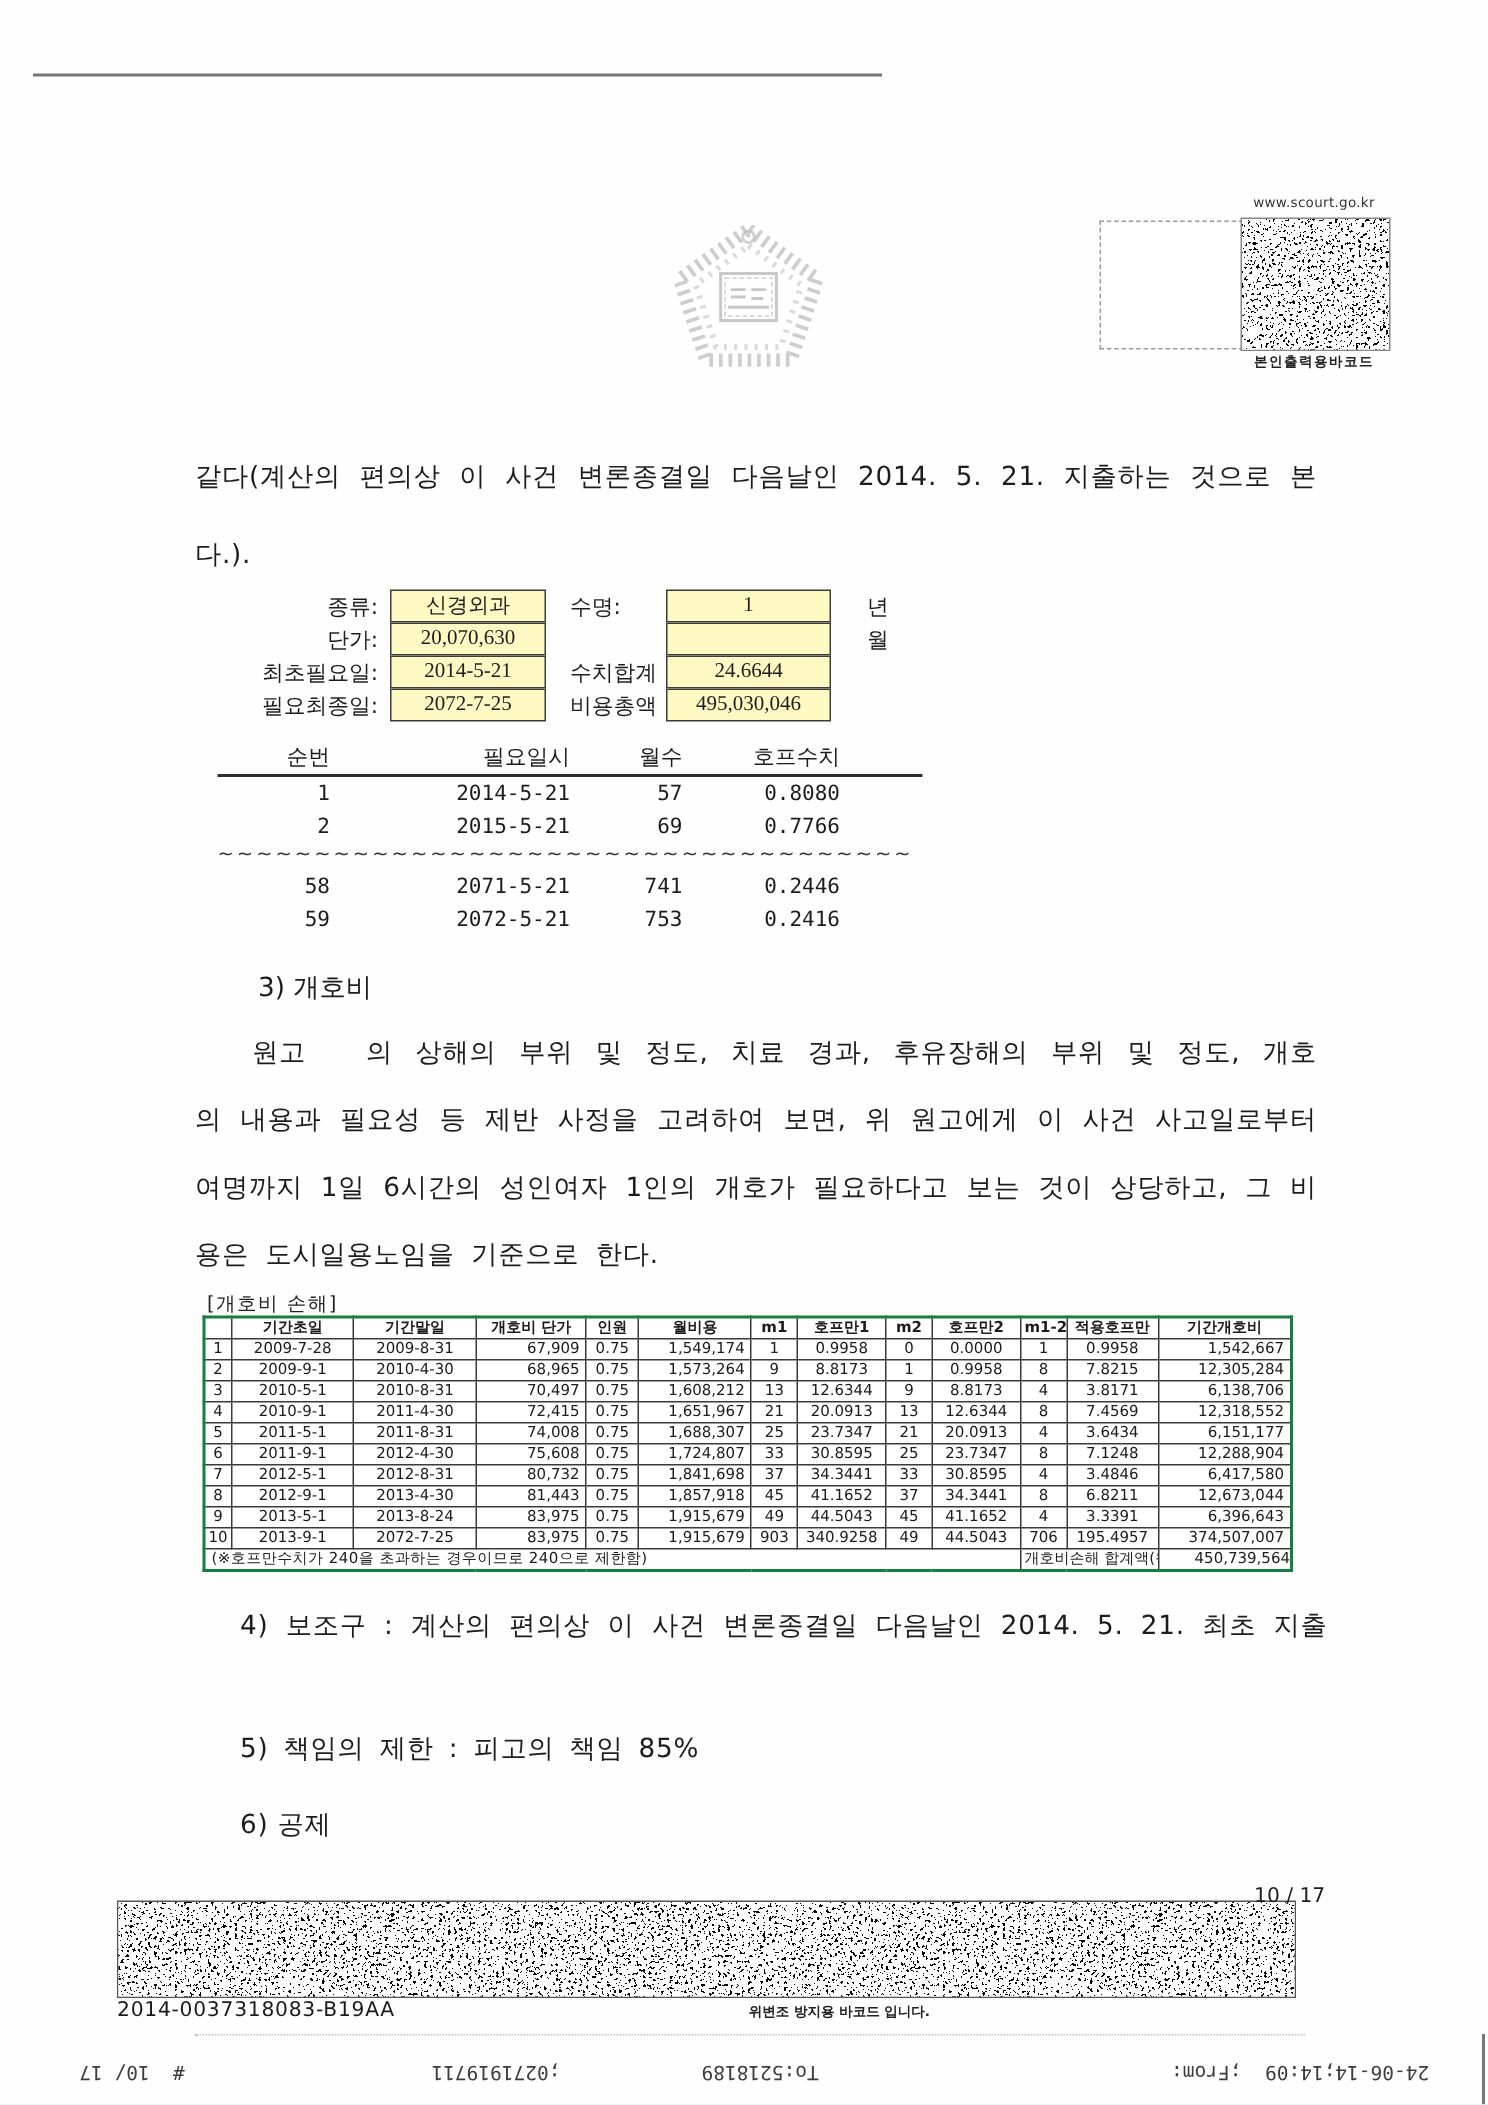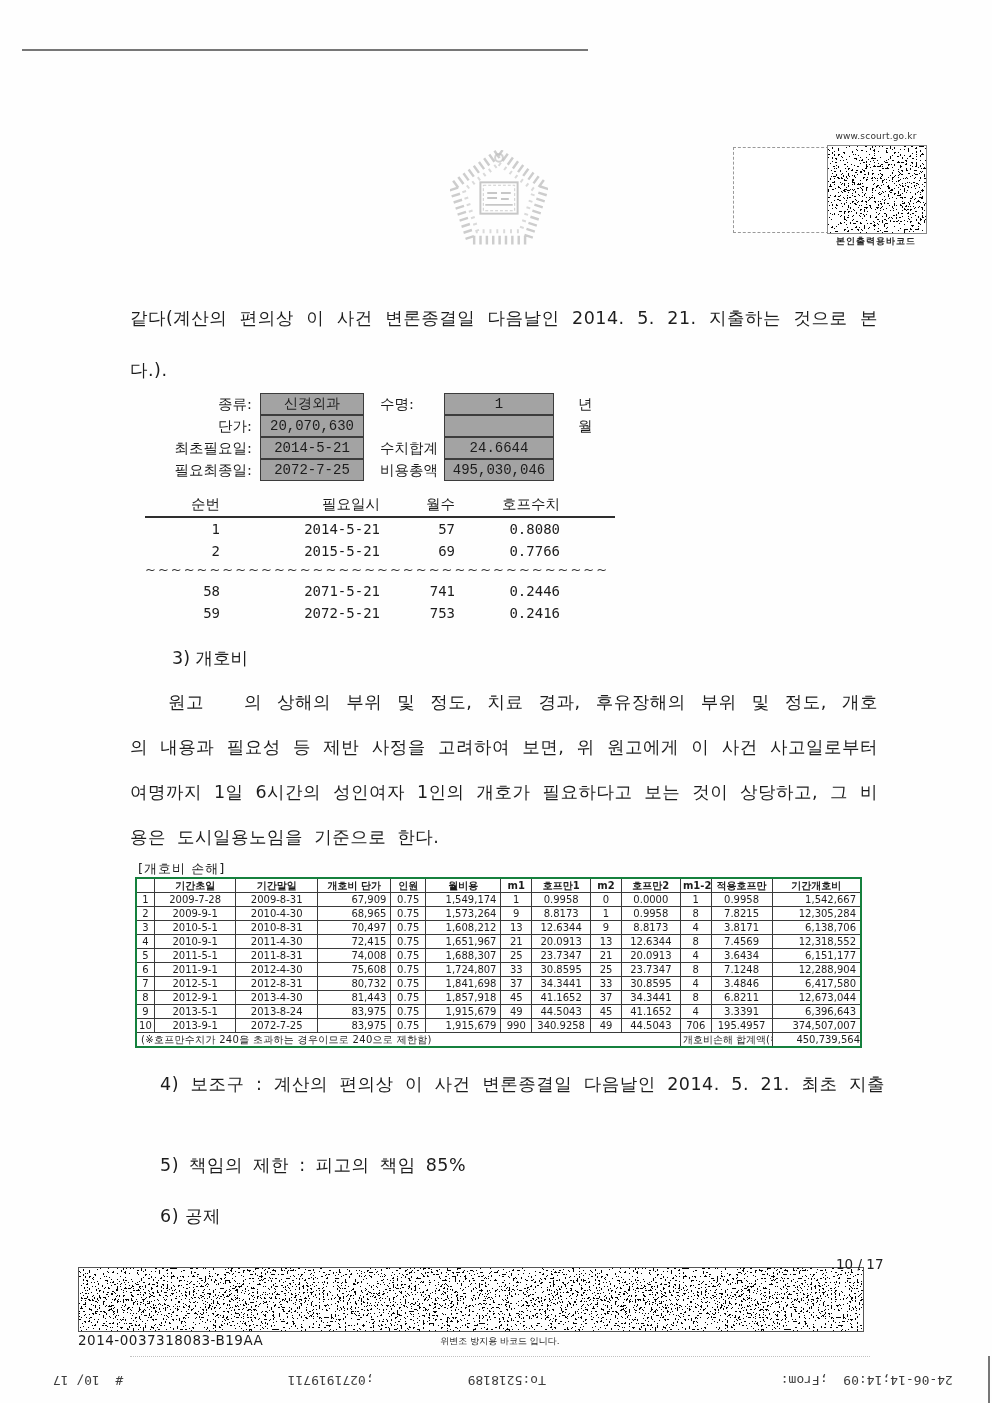--- a/index.html
+++ b/index.html
@@ -21,21 +21,21 @@
   #barcode-top{left:827px;top:145px;width:98px;height:87px;border:1px solid #888;}
   #barcode-top-label{left:816px;top:235px;width:120px;text-align:center;font-size:9px;font-weight:bold;color:#222;letter-spacing:1px;}
   
   #intro{left:130px;top:292px;width:748px;font-size:17.5px;line-height:52px;letter-spacing:.5px;word-spacing:5px;}
   .just{text-align:justify;text-align-last:justify;}
   
   #summary{left:172px;top:393px;}
   .sumrow{display:grid;grid-template-columns:88px 104px 80px 110px 60px;align-items:center;height:22px;font-size:14.5px;}
   .slabel{text-align:right;padding-right:8px;white-space:nowrap;}
   .sbox{border:1.5px solid #3c3c3c;height:20px;display:flex;align-items:center;justify-content:center;
-        font-family:Liberation Mono, monospace;font-size:14px;background:#a3a3a3;}
+        font-family:Liberation Serif, serif;font-size:14px;background:#fef9c3;}
   .smid{padding-left:16px;white-space:nowrap;}
   .sunit{padding-left:24px;}
   
   #schedule{left:145px;top:492px;width:470px;font-size:14.5px;}
   .shead,.srow{display:grid;grid-template-columns:75px 160px 75px 105px;height:22px;align-items:center;text-align:right;}
   .shead{border-bottom:2px solid #2e2e2e;height:24px;font-size:14.5px;}
   .srow{font-family:"DejaVu Sans Mono","Liberation Mono",monospace;font-size:14px;}
   #sched-sep{height:18px;overflow:hidden;white-space:nowrap;letter-spacing:2px;font-size:13px;color:#333;width:462px;}
   
   #sec3-head{left:172px;top:646px;font-size:17.5px;}
@@ -55,21 +55,21 @@
   #care .tvalue{text-align:right;padding-right:0;}
   
   #sec4{left:130px;top:1062px;width:755px;font-size:17.5px;line-height:45px;letter-spacing:.5px;word-spacing:5px;}
   #sec4 .l1{padding-left:30px;text-align:justify;text-align-last:justify;}
   #sec4 .l2{white-space:pre-wrap;}
   #sec5{left:160px;top:1153px;font-size:17.5px;letter-spacing:.5px;word-spacing:4px;}
   #sec6{left:160px;top:1204px;font-size:17.5px;letter-spacing:.5px;}
   
   #barcode-bottom{left:78px;top:1267px;width:784px;height:63px;border:1px solid #555;}
   #doc-number{left:78px;top:1332px;font-size:13.5px;letter-spacing:.5px;color:#1a1a1a;}
-  #bottom-caption{left:380px;top:1335px;width:240px;text-align:center;font-size:9px;font-weight:normal;color:#222;}
+  #bottom-caption{left:380px;top:1335px;width:240px;text-align:right;font-size:9px;font-weight:bold;color:#222;}
   #page-number{left:836px;top:1256px;font-size:13.5px;}
   
   #fax-line{left:0;top:1362px;width:992px;height:26px;transform:rotate(180deg);
             font-family:"DejaVu Sans Mono","Liberation Mono",monospace;font-size:13px;color:#3d3d3d;
             white-space:pre;}
   #fax-dots{left:130px;top:1356px;width:740px;border-top:1px dotted #999;opacity:.6;}
 </style>
 </head>
 <body>
 
@@ -360,21 +360,21 @@
           <td>3.3391</td>
           <td>6,396,643</td>
         </tr>
         <tr>
           <td>10</td>
           <td>2013-9-1</td>
           <td>2072-7-25</td>
           <td>83,975</td>
           <td>0.75</td>
           <td>1,915,679</td>
-          <td>990</td>
+          <td>903</td>
           <td>340.9258</td>
           <td>49</td>
           <td>44.5043</td>
           <td>706</td>
           <td>195.4957</td>
           <td>374,507,007</td>
         </tr>
       </tbody>
     <tfoot>
       <tr>

